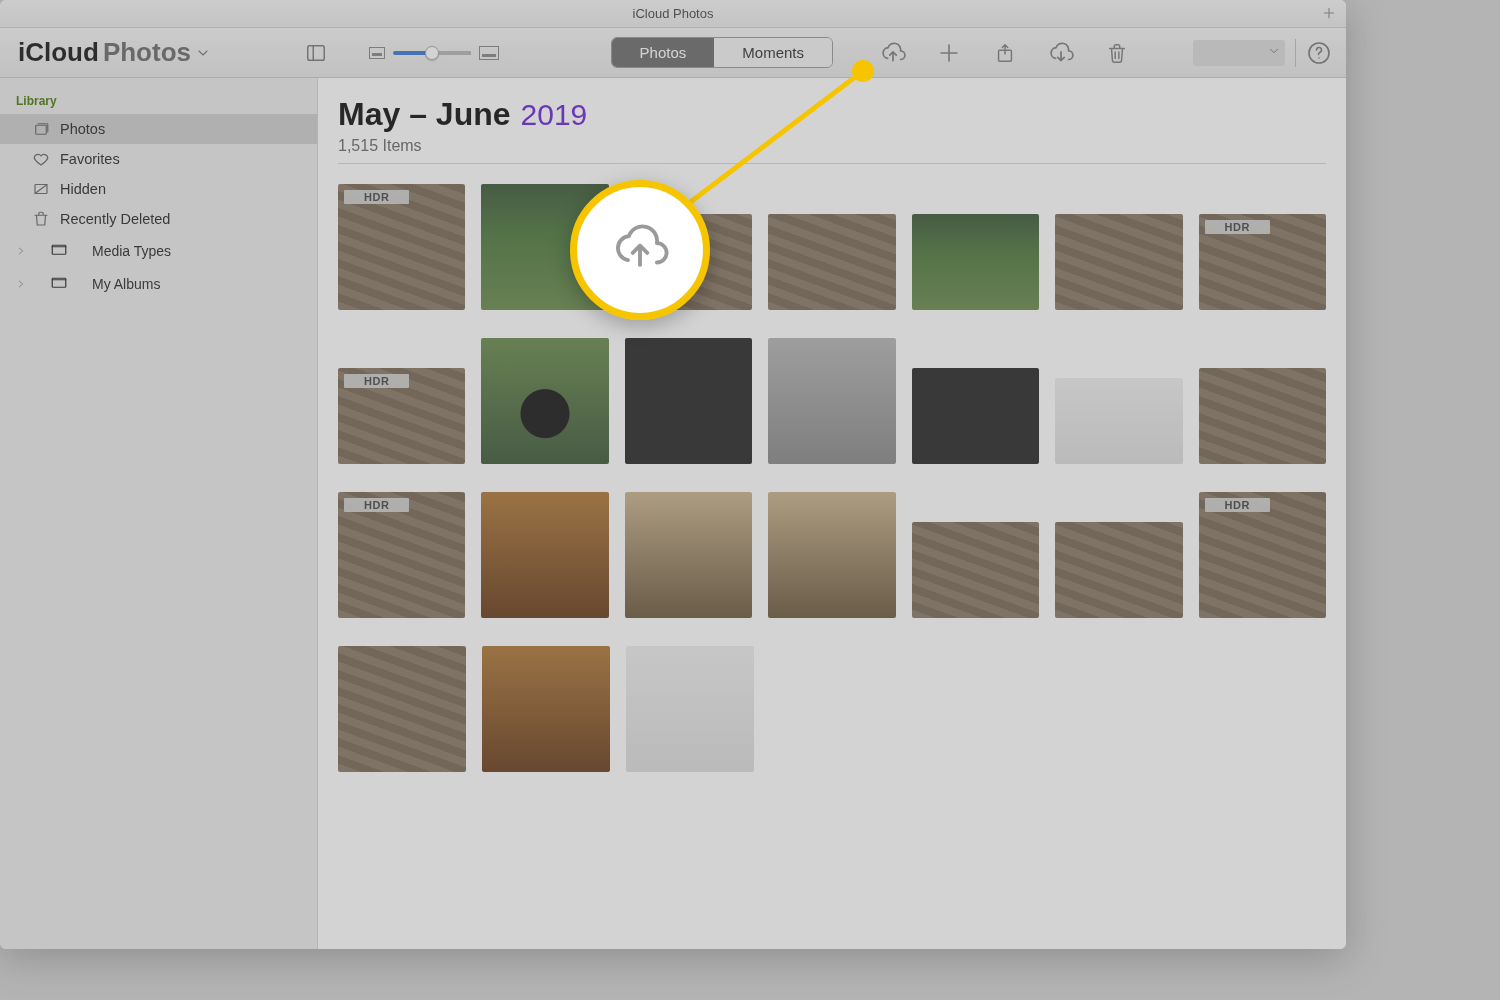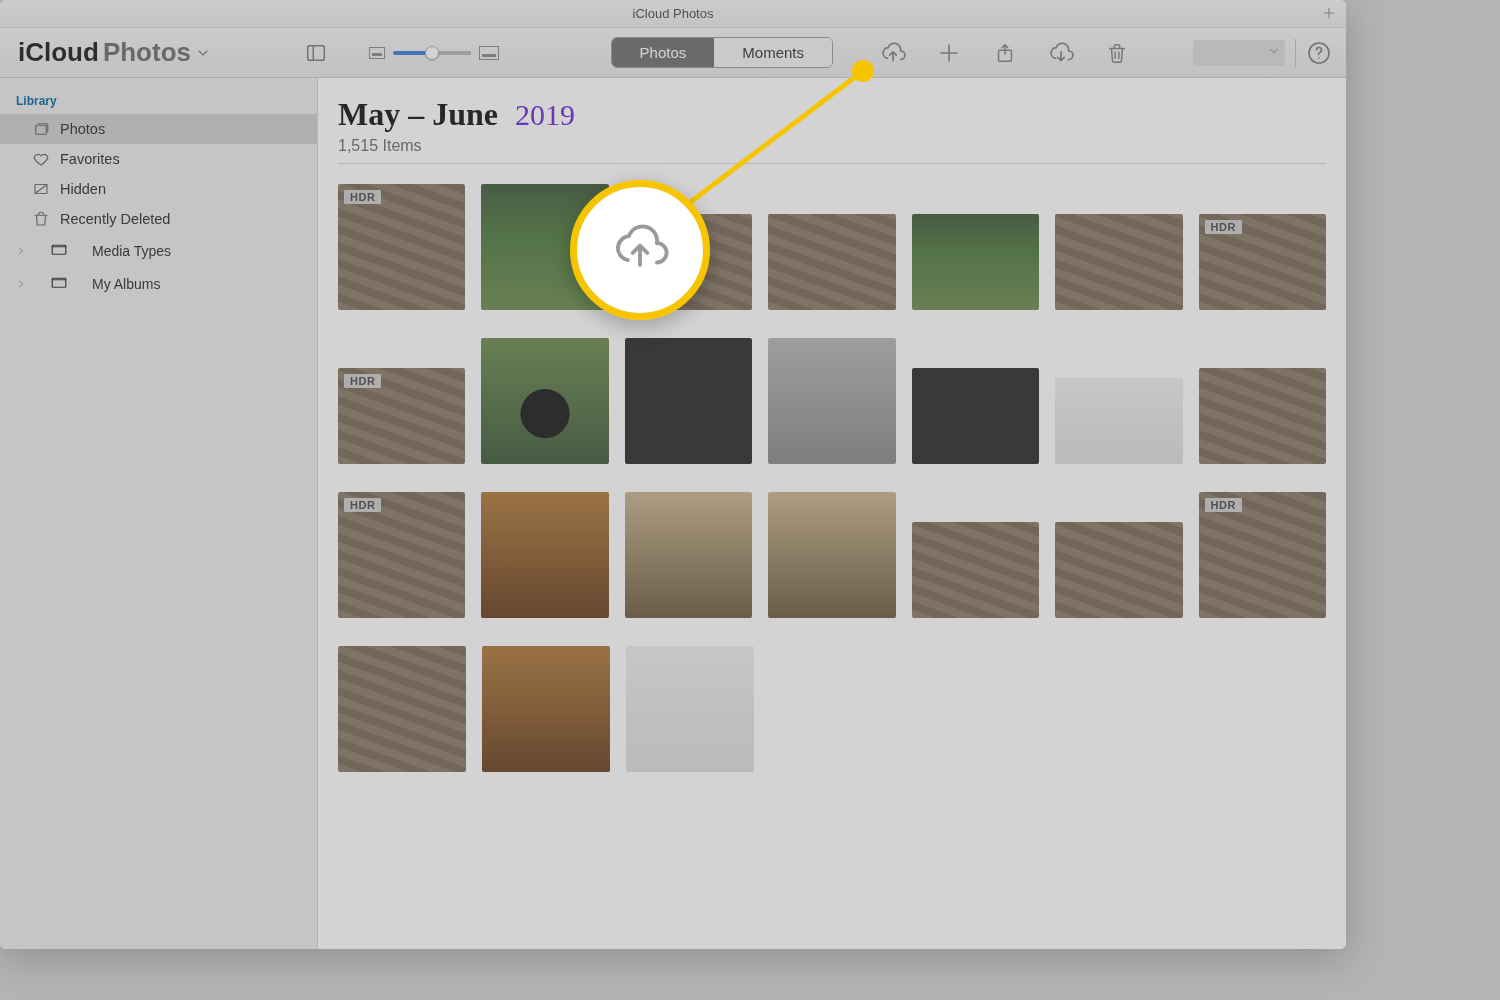--- a/index.html
+++ b/index.html
@@ -35,37 +35,37 @@
   .tb-icons-right .ic { width:28px; height:28px; color:#808080; display:flex; align-items:center; justify-content:center;}
   .account-pill { width:92px; height:26px; background:#dcdcdc; border-radius:3px; display:flex; align-items:center; justify-content:flex-end; padding-right:4px;}
   .account-pill .chev { color:#777; }
   .vdiv { width:1px; height:28px; background:#c0c0c0; margin:0 10px; }
 
   
   .body { flex:1; display:flex; min-height:0; }
 
   
   .sidebar { width:318px; background:#ececec; border-right:1px solid #d4d4d4; font-size:14px; color:#2b2b2b; padding-top:8px; }
-  .sb-header { font-size:12px; font-weight:700; color:#0369a1; padding:8px 16px 6px; }
+  .sb-header { font-size:12px; font-weight:700; color:#4d7c0f; padding:8px 16px 6px; }
   .sb-item { display:flex; align-items:center; gap:10px; padding:6px 16px 6px 32px; }
   .sb-item.selected { background:#cfcfcf; }
   .sb-item .label { font-size:14.5px; }
   .sb-item .ic { width:18px; height:18px; color:#6a6a6a; display:flex; align-items:center; justify-content:center;}
   .sb-folder { display:flex; align-items:center; gap:24px; padding:6px 16px 6px 16px; }
   .sb-folder .disclosure { width:10px; color:#6a6a6a; }
 
   
   .main { flex:1; overflow:auto; background:#fff; }
   .main-inner { padding:18px 20px 40px 20px; }
-  .date-heading { font-size:32px; font-weight:800; color:#111; display:flex; align-items:baseline; gap:17px;font-family:Liberation Serif, serif;}
+  .date-heading { font-size:32px; font-weight:800; color:#111; display:flex; align-items:baseline; gap:10px;}
   .date-heading .year { font-weight:500; color:#6d28d9; font-size:30px; }
   .item-count { font-size:16px; color:#6b6b6b; margin-top:4px; }
   .hr { height:1px; background:#d9d9d9; margin:8px 0 20px; }
   .photo { width:128px; background:#ccc; position:relative; border-radius:2px; overflow:hidden; }
-  .photo .hdr { position:absolute; top:6px; left:6px; background:rgba(210,210,210,.95); font-size:11px; font-weight:700; color:#4a4a4a; padding:1px 6px; border-radius:1px; letter-spacing:.5px;}
+  .photo .hdr { position:absolute; top:6px; left:6px; background:rgba(210,210,210,.95); font-size:11px; font-weight:700; color:#4a4a4a; padding:1px 20px; border-radius:1px; letter-spacing:.5px;}
   .row { display:flex; gap:16px; align-items:flex-end; margin-bottom:28px; }
 
   
   .p-green  { background: linear-gradient(180deg,#3e5a3a 0%, #4f7a3f 40%, #6b8c4e 100%); }
   .p-deck   { background: repeating-linear-gradient(20deg,#8a7a66 0 8px,#7a6a56 8px 16px); }
   .p-dark   { background: #2a2a2a; }
   .p-gray   { background: linear-gradient(#b5b5b5,#8a8a8a); }
   .p-orange { background: linear-gradient(#b07a3a,#6b3e1e); }
   .p-room   { background: linear-gradient(#c9b48f,#6e5b3f); }
   .p-white  { background: linear-gradient(#eee,#ddd); }

